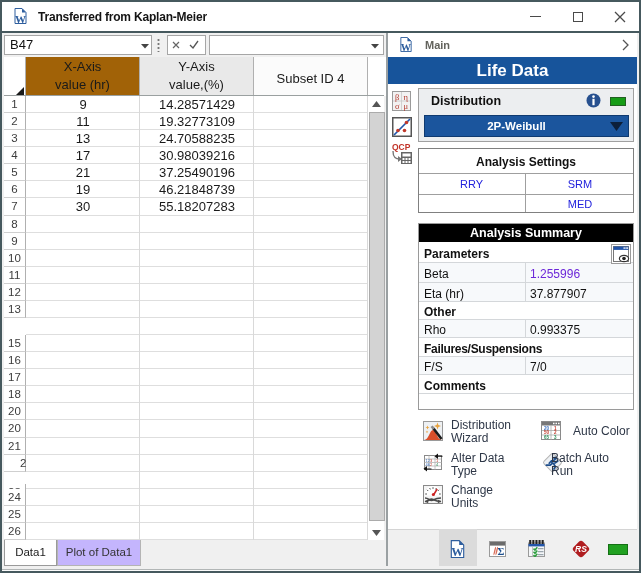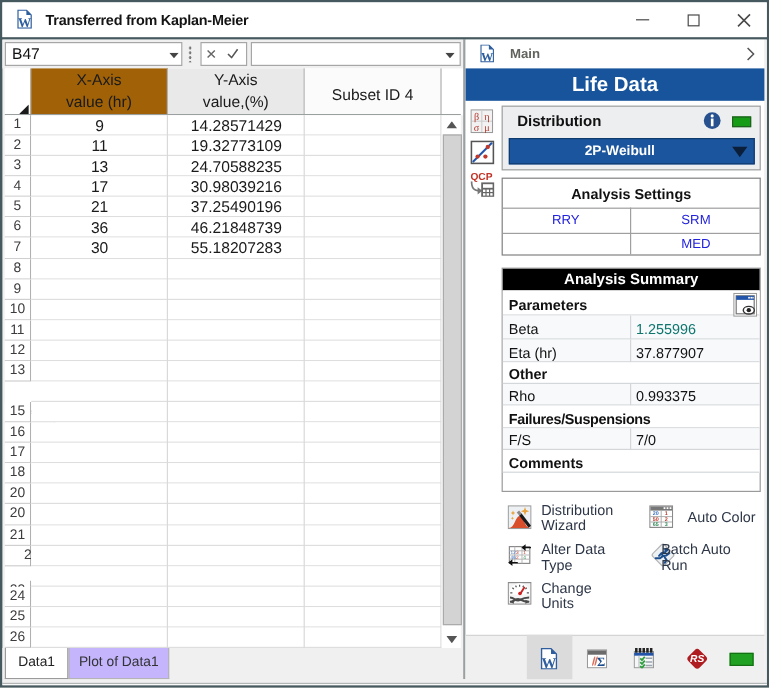--- a/index.html
+++ b/index.html
@@ -78,21 +78,21 @@
 <div class="abs rn" style="left:4px;top:147.23px;width:22px;height:17.08px;">4</div>
 <div class="abs dr" style="left:26px;top:147.23px;width:342px;height:17.08px;"></div>
 <div class="abs dc" style="left:26px;top:147.23px;width:114px;height:17.08px;">17</div>
 <div class="abs dc" style="left:140px;top:147.23px;width:114px;height:17.08px;">30.98039216</div>
 <div class="abs rn" style="left:4px;top:164.31px;width:22px;height:17.08px;">5</div>
 <div class="abs dr" style="left:26px;top:164.31px;width:342px;height:17.08px;"></div>
 <div class="abs dc" style="left:26px;top:164.31px;width:114px;height:17.08px;">21</div>
 <div class="abs dc" style="left:140px;top:164.31px;width:114px;height:17.08px;">37.25490196</div>
 <div class="abs rn" style="left:4px;top:181.38px;width:22px;height:17.08px;">6</div>
 <div class="abs dr" style="left:26px;top:181.38px;width:342px;height:17.08px;"></div>
-<div class="abs dc" style="left:26px;top:181.38px;width:114px;height:17.08px;">36</div>
+<div class="abs dc" style="left:26px;top:181.38px;width:114px;height:17.08px;">19</div>
 <div class="abs dc" style="left:140px;top:181.38px;width:114px;height:17.08px;">46.21848739</div>
 <div class="abs rn" style="left:4px;top:198.46px;width:22px;height:17.08px;">7</div>
 <div class="abs dr" style="left:26px;top:198.46px;width:342px;height:17.08px;"></div>
 <div class="abs dc" style="left:26px;top:198.46px;width:114px;height:17.08px;">30</div>
 <div class="abs dc" style="left:140px;top:198.46px;width:114px;height:17.08px;">55.18207283</div>
 <div class="abs rn" style="left:4px;top:215.54px;width:22px;height:17.08px;">8</div>
 <div class="abs dr" style="left:26px;top:215.54px;width:342px;height:17.08px;"></div>
 <div class="abs rn" style="left:4px;top:232.62px;width:22px;height:17.08px;">9</div>
 <div class="abs dr" style="left:26px;top:232.62px;width:342px;height:17.08px;"></div>
 <div class="abs rn" style="left:4px;top:249.69px;width:22px;height:17.08px;">10</div>
@@ -223,21 +223,21 @@
 <div class="abs blue" style="left:526px;top:178px;width:108px;font-size:11px;text-align:center;">SRM</div>
 <div class="abs blue" style="left:526px;top:198px;width:108px;font-size:11px;text-align:center;">MED</div>
 
 <div class="abs" style="left:418px;top:223px;width:216px;height:187px;background:#fff;border:1px solid #9a9a9a;"></div>
 <div class="abs" style="left:419px;top:224px;width:214px;height:18px;background:#000;color:#fff;font-size:12.5px;font-weight:bold;text-align:center;line-height:18px;">Analysis Summary</div>
 <div class="abs" style="left:419px;top:242px;width:214px;height:21px;background:#ffffff;border-bottom:1px solid #d4d7da;"></div>
 <div class="abs" style="left:424px;top:247.0px;font-size:12px;font-weight:bold;color:#111;">Parameters</div>
 <div class="abs" style="left:419px;top:263px;width:214px;height:19.5px;background:#f7f9fb;border-bottom:1px solid #d4d7da;"></div>
 <div class="abs" style="left:424px;top:267.2px;font-size:12px;font-weight:normal;color:#111;">Beta</div>
 <div class="abs" style="left:525px;top:263px;width:1px;height:19.5px;background:#d4d7da;"></div>
-<div class="abs" style="left:530px;top:267.2px;font-size:12px;color:#0f766e;">1.255996</div>
+<div class="abs" style="left:530px;top:267.2px;font-size:12px;color:#6d28d9;">1.255996</div>
 <div class="abs" style="left:419px;top:282.5px;width:214px;height:19.0px;background:#f7f9fb;border-bottom:1px solid #d4d7da;"></div>
 <div class="abs" style="left:424px;top:286.5px;font-size:12px;font-weight:normal;color:#111;">Eta (hr)</div>
 <div class="abs" style="left:525px;top:282.5px;width:1px;height:19.0px;background:#d4d7da;"></div>
 <div class="abs" style="left:530px;top:286.5px;font-size:12px;color:#111;">37.877907</div>
 <div class="abs" style="left:419px;top:301.5px;width:214px;height:18.0px;background:#ffffff;border-bottom:1px solid #d4d7da;"></div>
 <div class="abs" style="left:424px;top:305.0px;font-size:12px;font-weight:bold;color:#111;">Other</div>
 <div class="abs" style="left:419px;top:319.5px;width:214px;height:18.5px;background:#f7f9fb;border-bottom:1px solid #d4d7da;"></div>
 <div class="abs" style="left:424px;top:323.2px;font-size:12px;font-weight:normal;color:#111;">Rho</div>
 <div class="abs" style="left:525px;top:319.5px;width:1px;height:18.5px;background:#d4d7da;"></div>
 <div class="abs" style="left:530px;top:323.2px;font-size:12px;color:#111;">0.993375</div>

